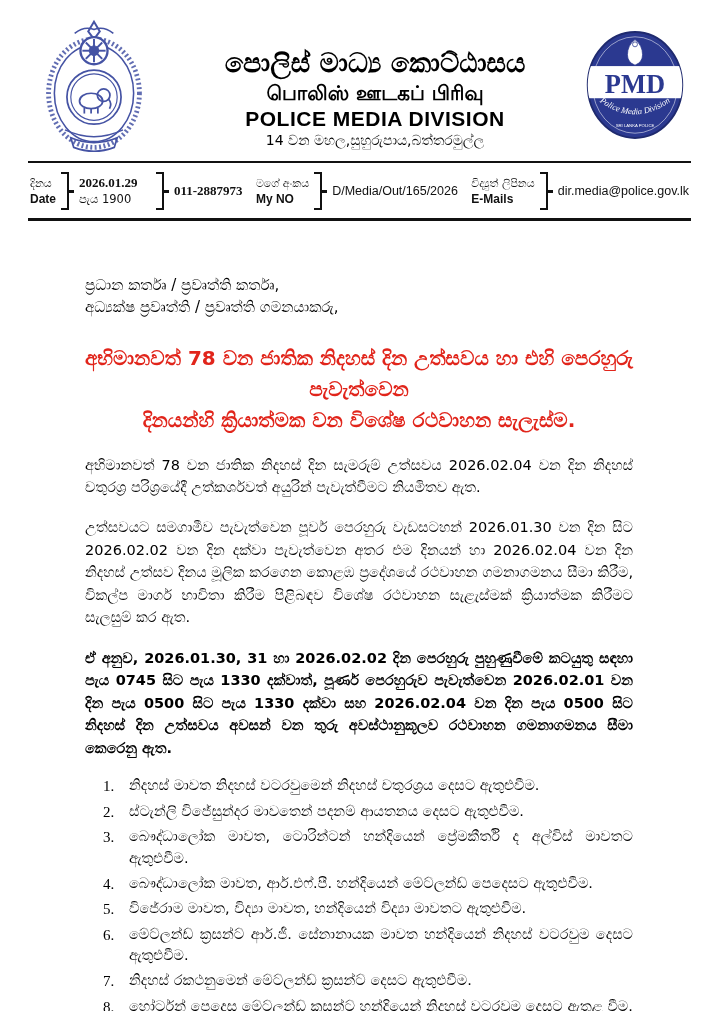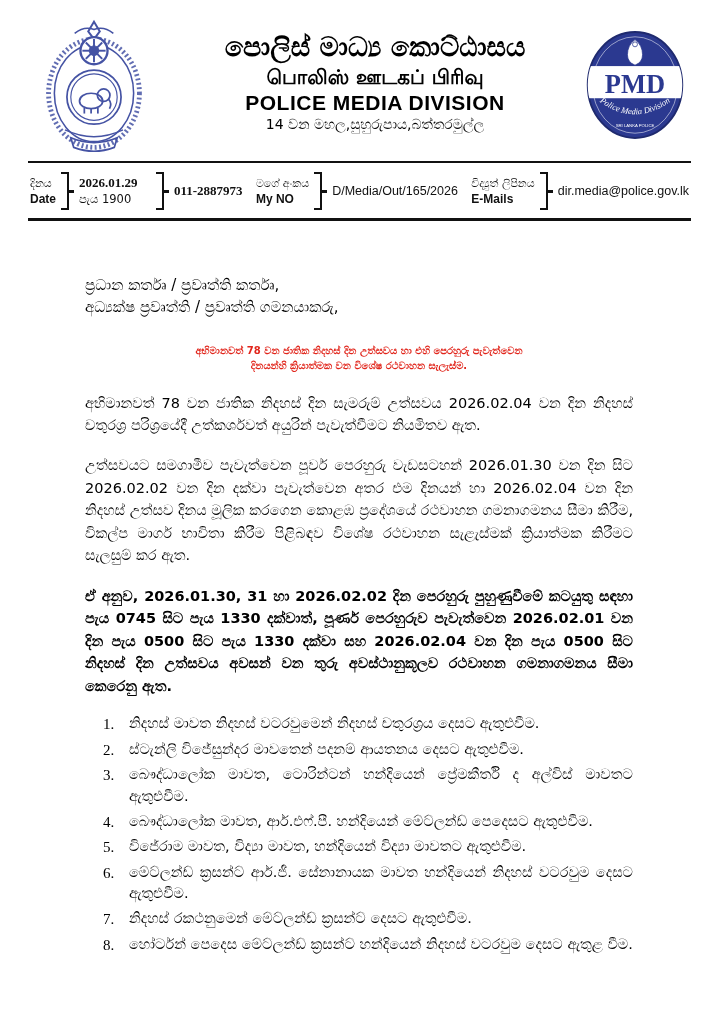--- a/index.html
+++ b/index.html
@@ -11,21 +11,21 @@
     background:#ffffff;
     font-family:"Liberation Serif", serif;
     color:#1a1a1a;
     overflow:hidden;
   }
 
   
   .letterhead { position:absolute; top:12px; left:0; width:715px; height:148px; }
   .crest { position:absolute; left:36px; top:2px; width:116px; height:144px; }
   .head-center { position:absolute; left:165px; top:18px; width:420px; text-align:center; }
-  .head-si { font-family:"DejaVu Sans", sans-serif; font-weight:bold; font-size:27px; line-height:1.25; color:#000; }
+  .head-si { font-family:"DejaVu Sans", sans-serif; font-weight:bold; font-size:27px; line-height:1.25; color:#000;margin-top:16px; }
   .head-ta { font-family:"DejaVu Sans", sans-serif; font-weight:bold; font-size:20px; line-height:1.3; color:#000; }
   .head-en { font-family:"Liberation Sans", sans-serif; font-weight:bold; font-size:21px; letter-spacing:.5px; line-height:1.2; color:#000; }
   .head-addr { font-family:"DejaVu Sans", sans-serif; font-size:14px; line-height:1.4; color:#000; }
   .pmd-logo { position:absolute; right:28px; top:14px; width:104px; height:118px; }
 
   
   .rule-top { position:absolute; top:161px; left:28px; right:24px; height:2px; background:#111; }
   .rule-bottom { position:absolute; top:218px; left:28px; right:24px; height:3px; background:#111; }
   .info-bar {
     position:absolute; top:166px; left:30px; right:26px; height:50px;
@@ -37,21 +37,21 @@
   .info-label .en { font-family:"Liberation Sans", sans-serif; font-weight:bold; font-size:12px; line-height:1.2; color:#111; }
   .bracket { width:8px; height:38px; border-top:2.5px solid #111; border-right:2.5px solid #111; border-bottom:2.5px solid #111; position:relative; margin-left:5px; margin-right:10px; }
   .bracket::after { content:""; position:absolute; right:-7px; top:50%; margin-top:-1px; width:6px; height:2.5px; background:#111; }
   .info-value { font-family:"Liberation Serif", serif; font-weight:bold; font-size:13px; line-height:1.35; color:#111; }
   .info-value.sans { font-family:"Liberation Sans", sans-serif; font-weight:normal; font-size:12.5px; }
   .info-value .si-sub { font-family:"DejaVu Sans", sans-serif; font-weight:normal; font-size:11.5px; }
 
   
   .body-area { position:absolute; top:238px; left:85px; width:548px;margin-top:37px; }
   .recipients { font-family:"DejaVu Sans", sans-serif; font-size:15px; line-height:1.45; color:#000; }
-  .subject { margin-top:24px; text-align:center; font-family:"DejaVu Sans", sans-serif; font-weight:bold; font-size:10px; line-height:1.55; }
+  .subject { margin-top:24px; text-align:center; font-family:"DejaVu Sans", sans-serif; font-weight:bold; font-size:20px; line-height:1.55; }
   .para { margin-top:18px; text-align:justify; font-family:"DejaVu Sans", sans-serif; font-size:14.5px; line-height:1.55; color:#000; }
   .para.bold { font-weight:bold; }
   .num-list { margin-top:16px; padding-left:18px; }
   .num-item { display:flex; margin-bottom:3px; font-family:"DejaVu Sans", sans-serif; font-size:14.5px; line-height:1.5; color:#000; }
   .num-item .num { width:26px; flex:0 0 26px; font-family:"Liberation Serif", serif; font-size:15px; }
   .num-item .txt { flex:1; text-align:justify; }
 </style>
 </head>
 <body>
 

